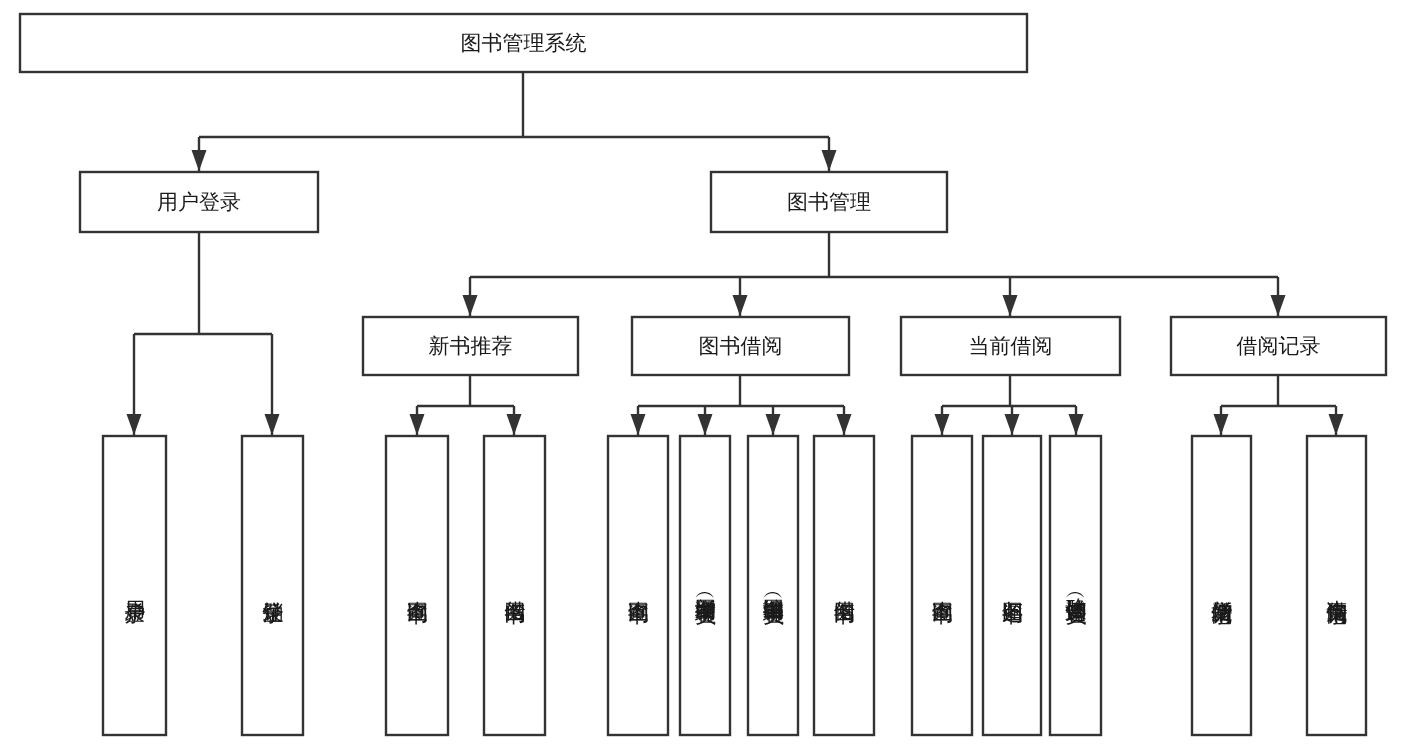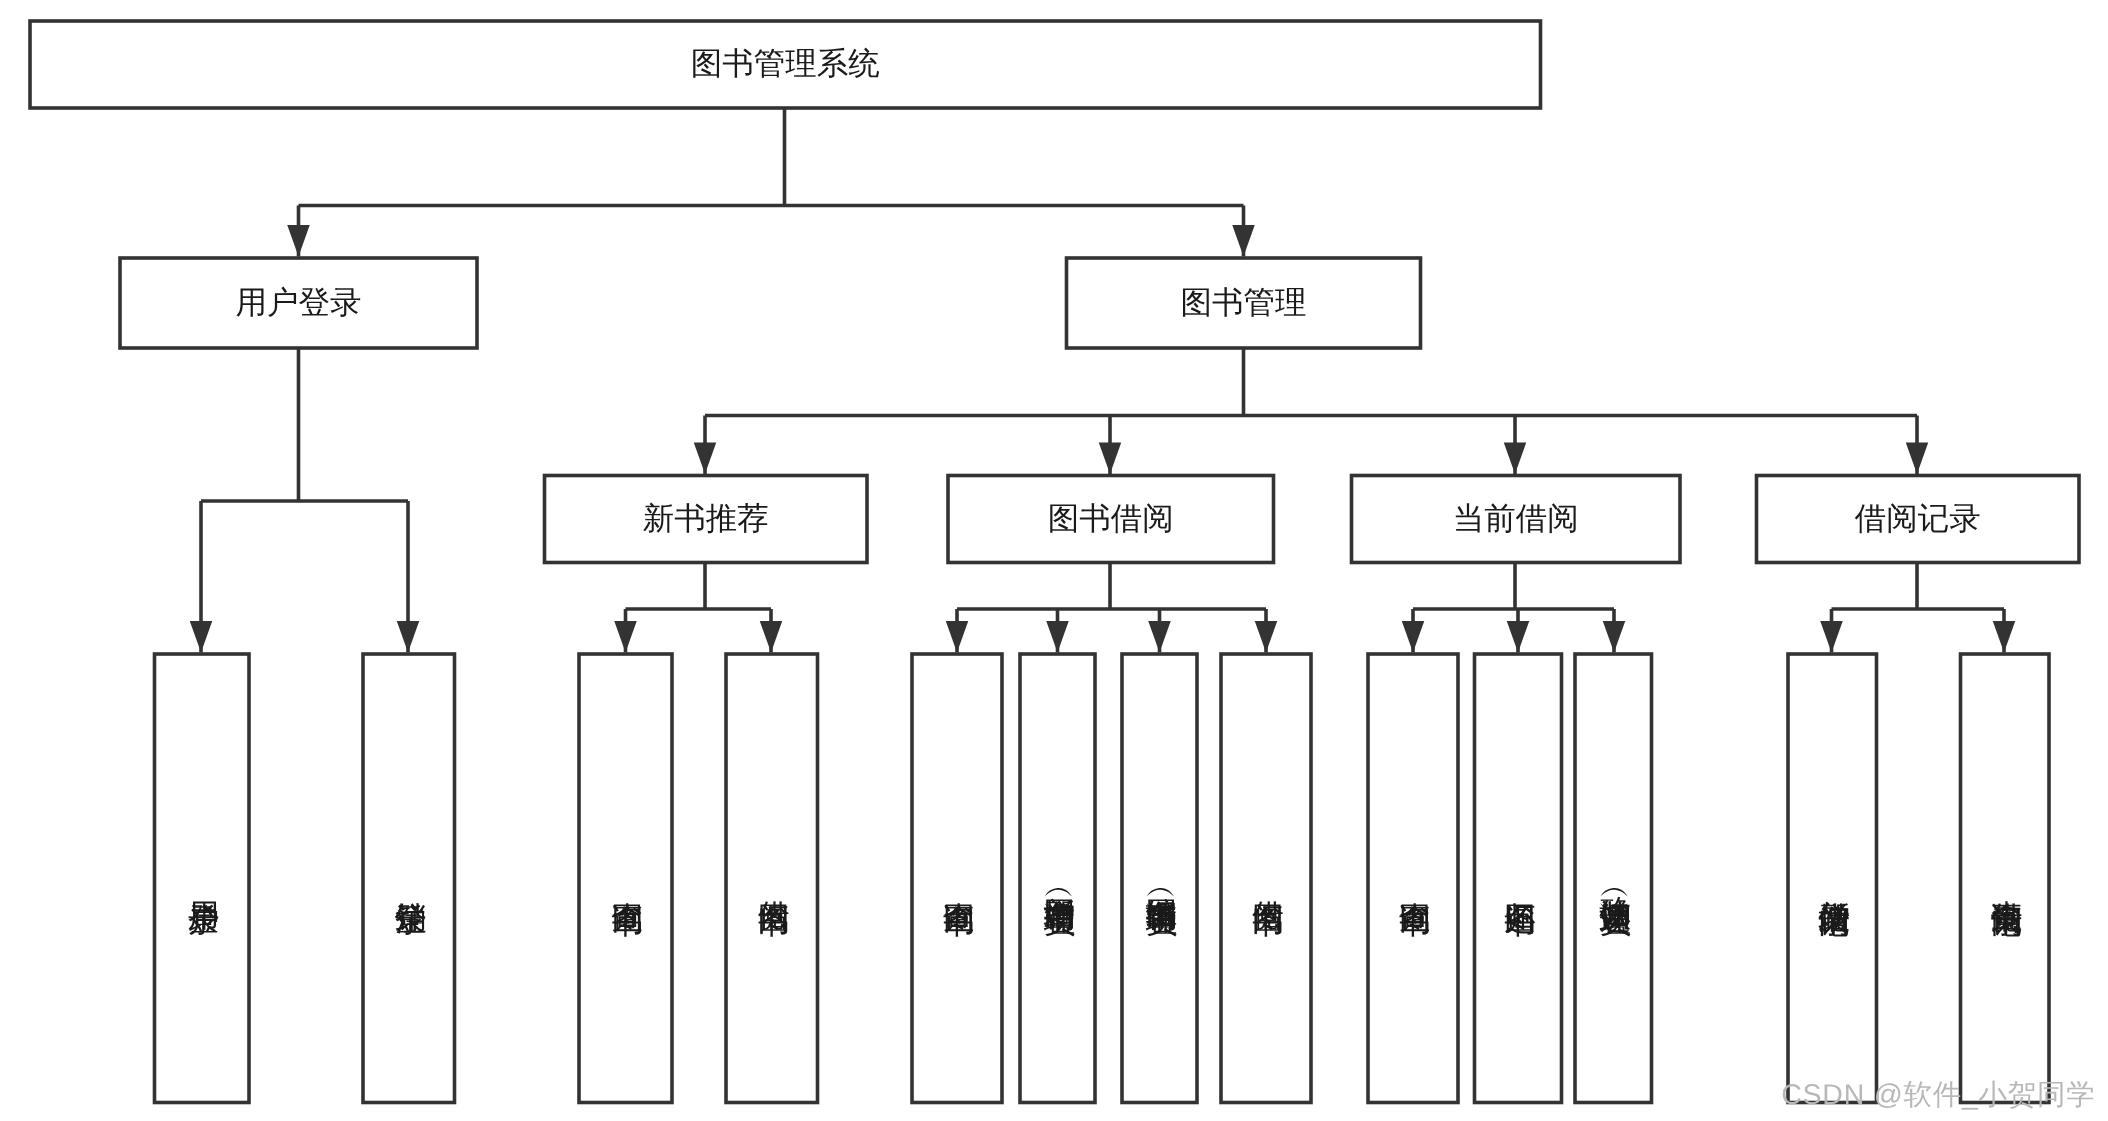--- a/index.html
+++ b/index.html
@@ -205,15 +205,14 @@
         <span>确认归还（管理员）</span>
       </div>
       <div class="vlabel" style="left: 1192px; top: 436px; width: 59px; height: 299px;">
         <span>新增借阅记录</span>
       </div>
       <div class="vlabel" style="left: 1307px; top: 436px; width: 59px; height: 299px;">
         <span>查询借阅记录</span>
       </div>
     </div>
 
-  <div class="watermark">CSDN @软件_小贺同学</div>
 
 </div>
 
 </body></html>

